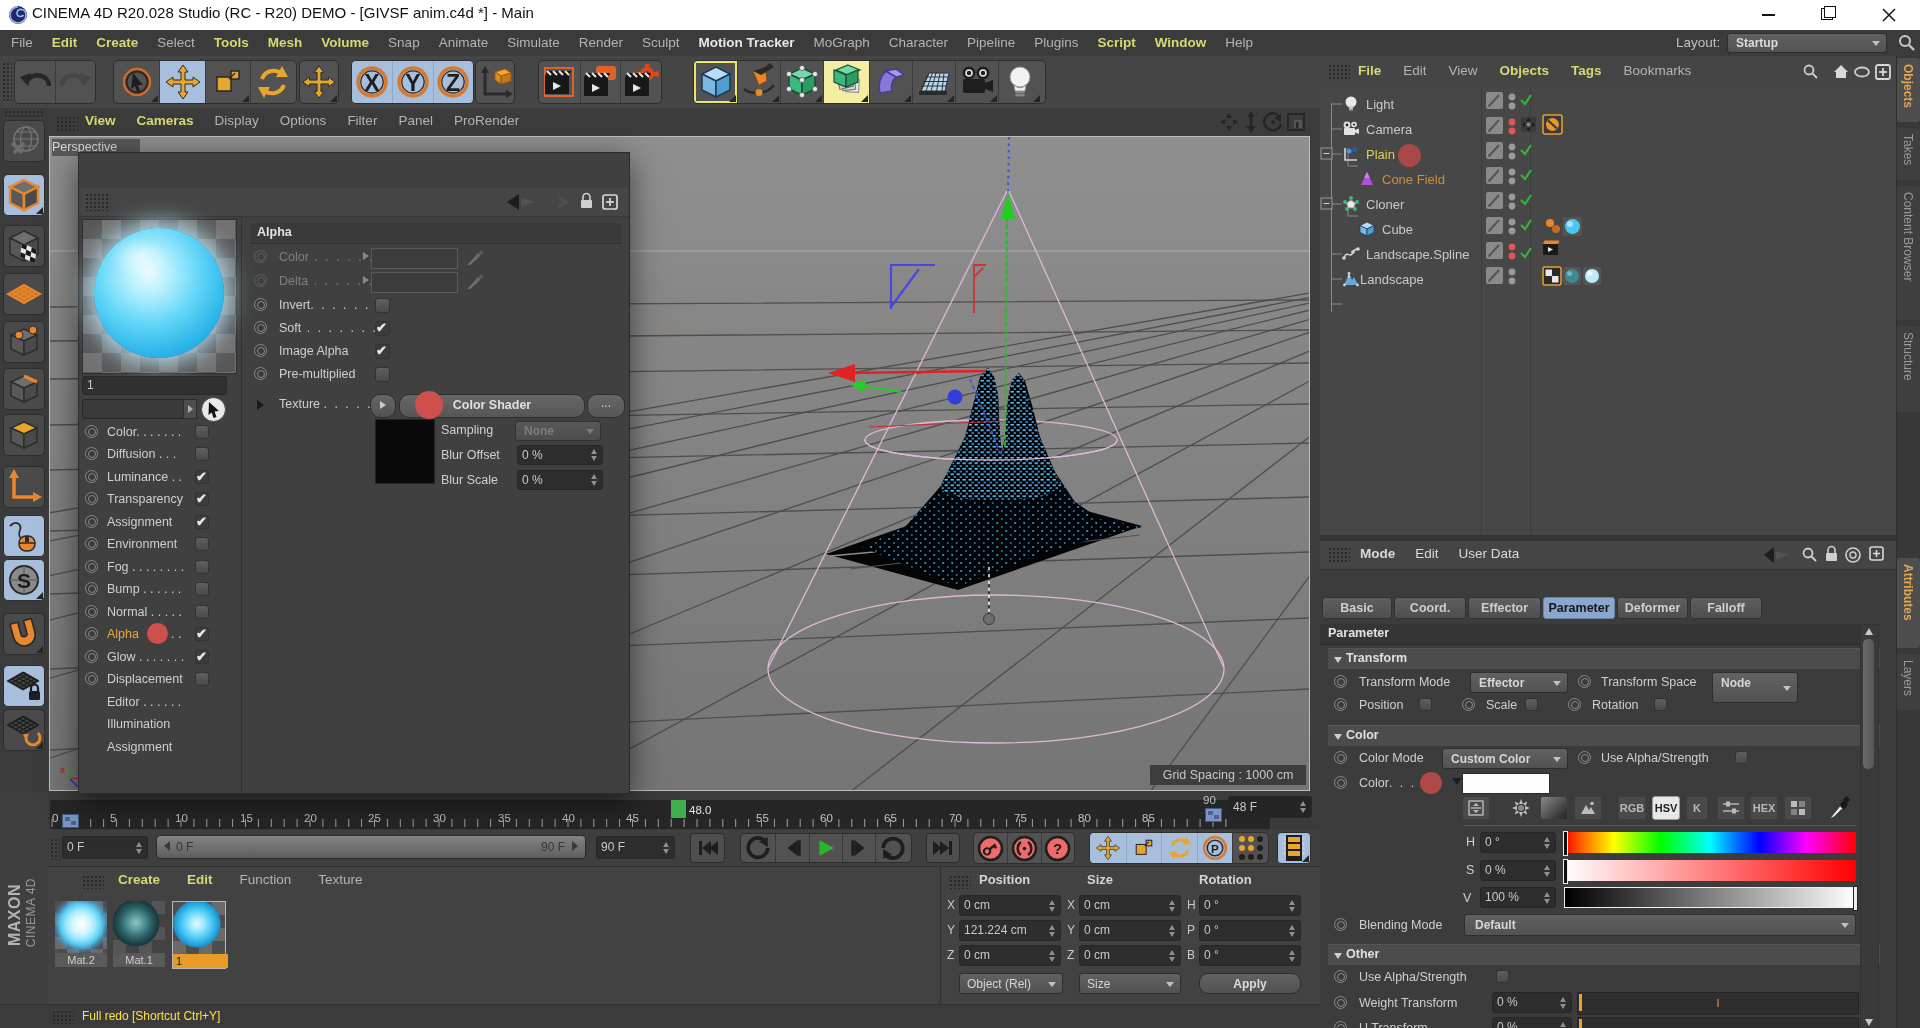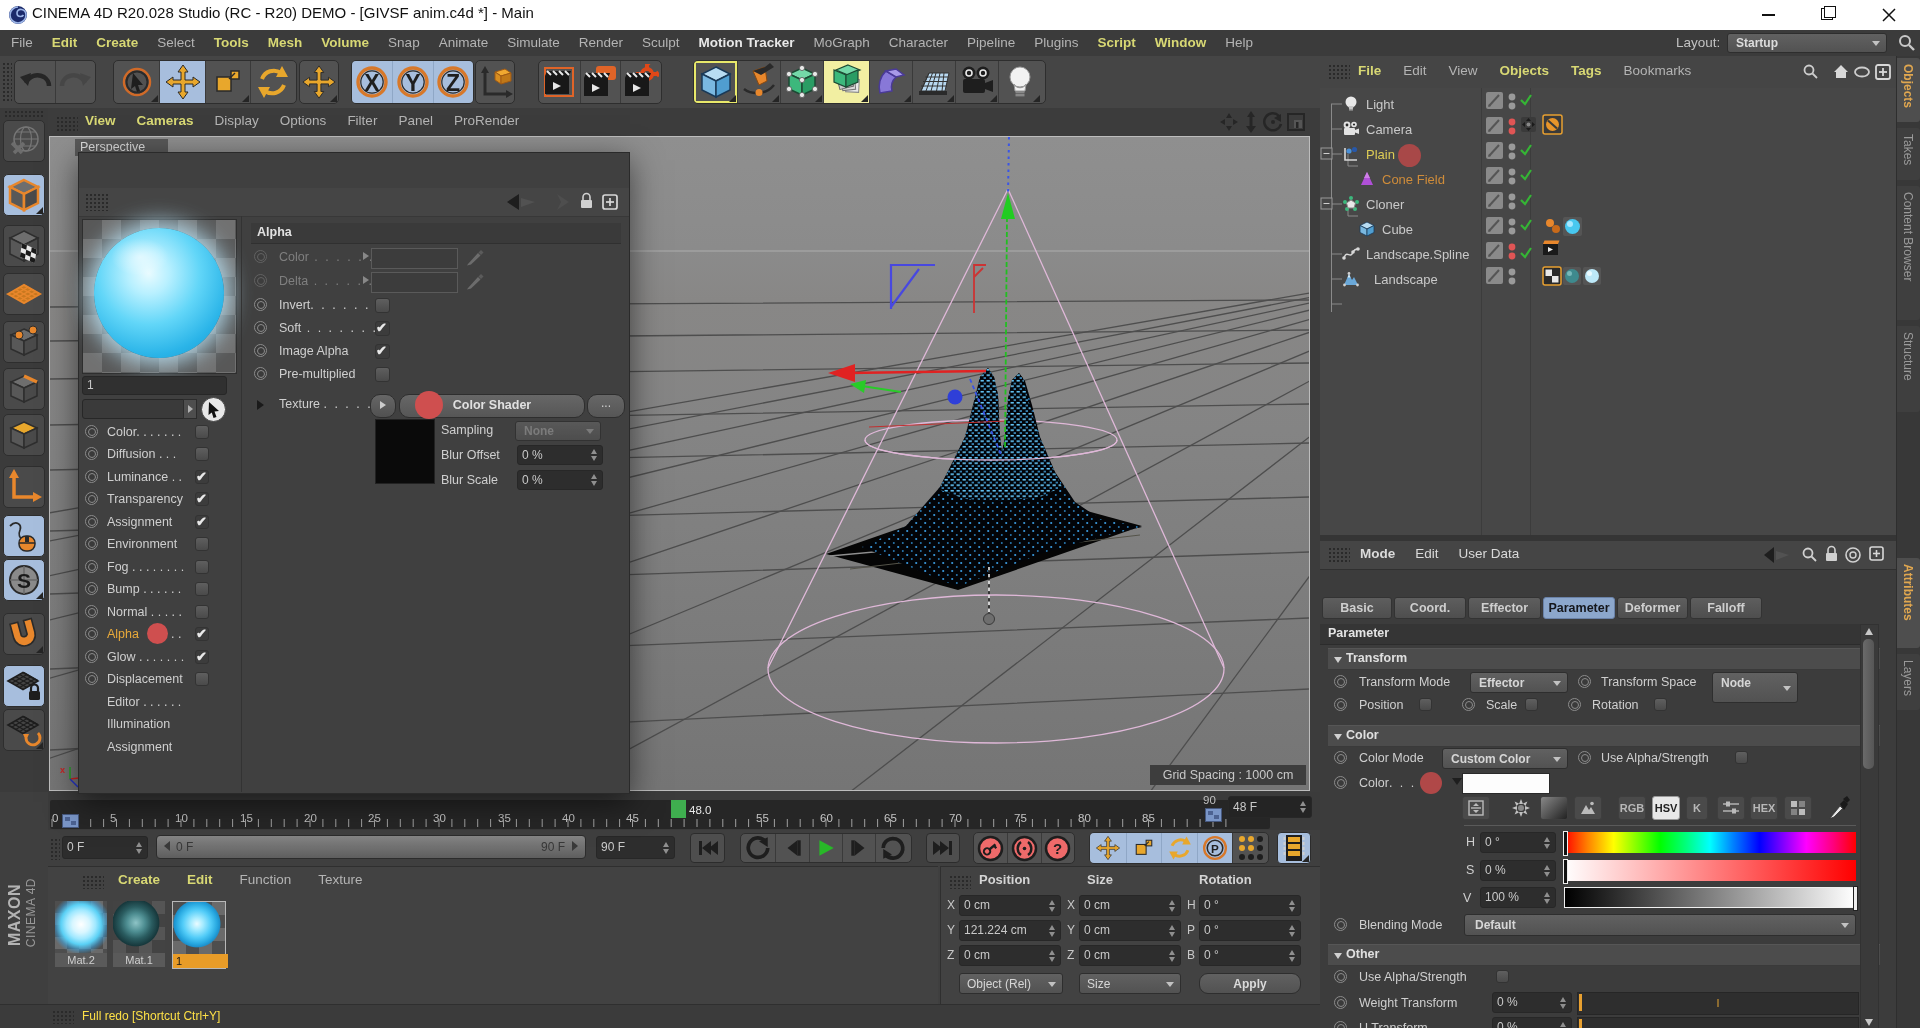--- a/index.html
+++ b/index.html
@@ -587,21 +587,21 @@
 
       <circle cx="905" cy="260" r="7.5" fill="#2f3fd8"></circle>
 
       <path d="M885 128 L841 128 L841 172 M841 170 L869 132" stroke="#4848e0" stroke-width="2.2" fill="none"></path>
 
       <path d="M936 128 L924 128 L924 176 M924 140 L933 131" stroke="#cc3434" stroke-width="1.8" fill="none"></path>
     </svg>
 
     <div class="abs" style="left:1100px;top:628px;width:156px;height:20px;background:#3d3d3d;color:#c8c8c8;font-size:12.5px;line-height:20px;text-align:center;">Grid Spacing : 1000 cm</div>
 
-    <div class="abs" style="left:2px;top:2px;width:88px;height:17px;background:#595959;color:#dcdcdc;font-size:12.5px;padding-left:5px;line-height:16px;margin-left:23px;">Perspective</div>
+    <div class="abs" style="left:2px;top:2px;width:88px;height:17px;background:#595959;color:#dcdcdc;font-size:12.5px;line-height:16px;">Perspective</div>
 
     <div class="abs" style="left:8px;top:622px;width:40px;height:30px;">
       <svg width="40" height="30" viewBox="0 0 40 30">
         <path d="M12 20 L30 18" stroke="#cc2222" stroke-width="1.4"></path>
         <path d="M12 20 L20 28" stroke="#2233cc" stroke-width="1.4"></path>
         <path d="M12 20 L12 8" stroke="#22aa22" stroke-width="1.4"></path>
         <text x="2" y="14" fill="#cc2222" font-size="9" font-weight="bold" font-family="Liberation Sans">x</text>
         <text x="22" y="28" fill="#2233cc" font-size="9" font-weight="bold" font-family="Liberation Sans">z</text>
       </svg>
     </div>
@@ -1077,21 +1077,21 @@
         </svg>
     <div class="abs treelbl" style="left:46px;top:159px;">Landscape.Spline</div>
 
     <svg class="abs" style="left:22px;top:182px" width="18" height="18" viewBox="0 0 18 18">
           <path d="M2 15 L7 4 L10 10 L12 7 L16 15 Z" fill="#6aa8d8"></path>
           <path d="M7 4 L8.5 7.5 L5.5 7.5 Z" fill="#d8ecf8"></path>
           <circle cx="7" cy="3.5" r="1.4" fill="#cfcfcf"></circle>
           <circle cx="2.5" cy="15" r="1.4" fill="#cfcfcf"></circle>
           <circle cx="15.5" cy="15" r="1.4" fill="#cfcfcf"></circle>
         </svg>
-    <div class="abs treelbl" style="left:54px;top:184px;">Landscape</div>
+    <div class="abs treelbl" style="left:40px;top:184px;">Landscape</div>
 
     <svg class="abs" style="left:161px;top:0" width="135" height="250">
       <g>
 
         <g transform="translate(5,4)">
           <g id="pb">
                 <rect width="17" height="17" rx="2" fill="#8a8a8a"></rect>
                 <path d="M3 14 L13 3" stroke="#555" stroke-width="2"></path>
                 <path d="M2 15 L5 14 L3 12 Z" fill="#555"></path>
               </g>

